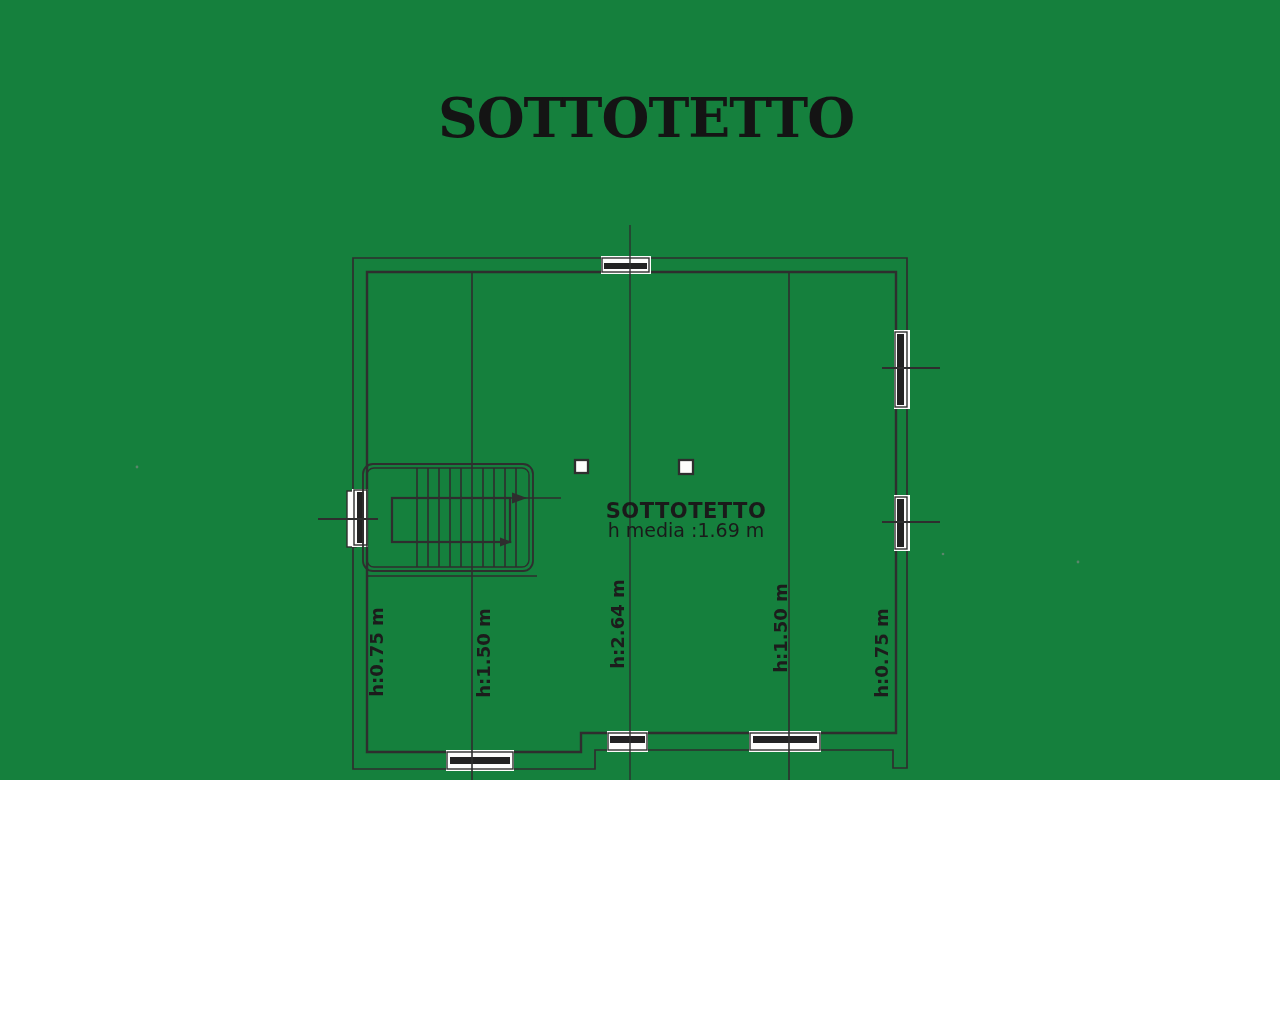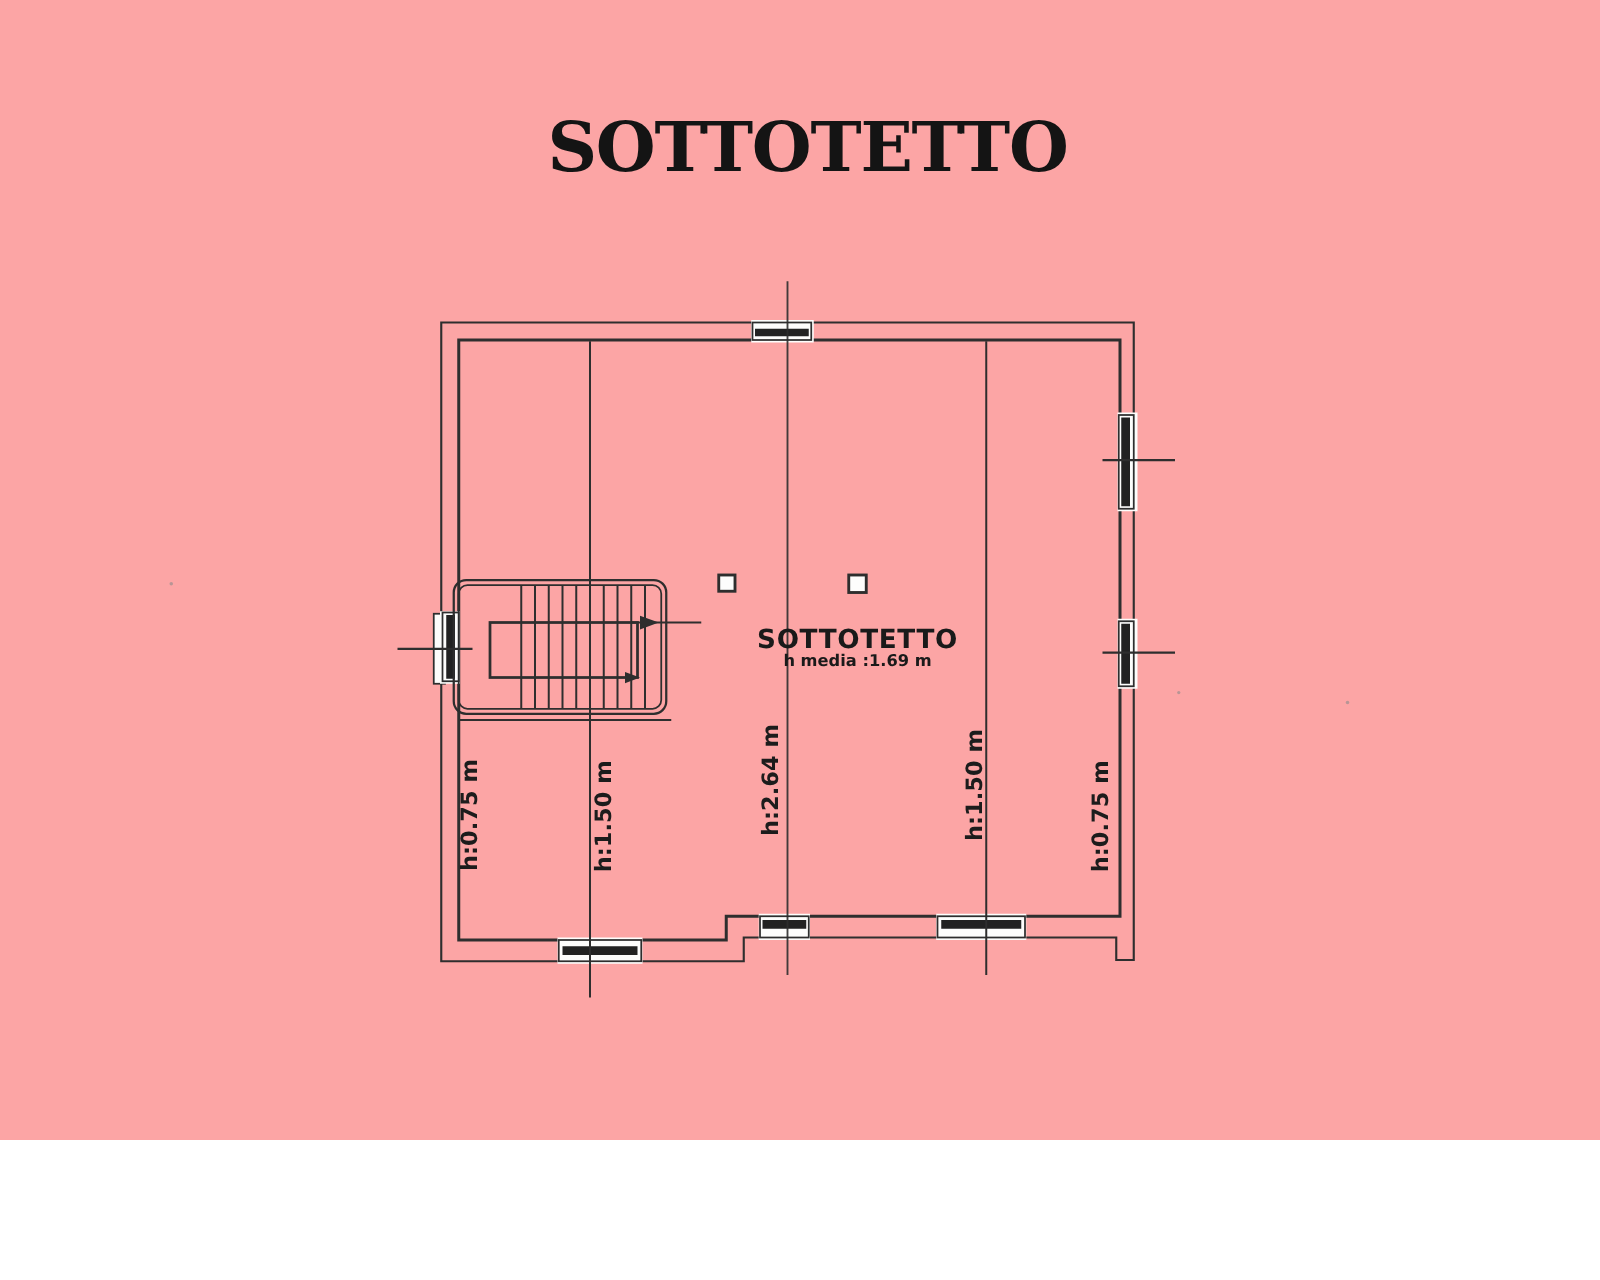--- a/index.html
+++ b/index.html
@@ -1,30 +1,30 @@
 <!DOCTYPE html>
 <html><head>
 <meta charset="utf-8">
 <style>
   html,body{margin:0;padding:0;}
   body{background:#ffffff;font-family:"DejaVu Sans", sans-serif;}
   .page{
-    position:relative;width:1280px;height:912px;background:#fca5a5;overflow:hidden;
+    position:relative;width:1280px;height:780px;background:#15803d;overflow:hidden;
   }
   .plan-svg{position:absolute;left:0;top:0;width:1280px;height:1024px;}
   .title{
     position:absolute;top:85px;left:0;width:1292px;text-align:center;
     font-family:"DejaVu Serif", serif;font-weight:bold;font-size:55px;
     letter-spacing:-1px;color:#141414;
   }
   .room-label{
     position:absolute;left:536px;top:502px;width:300px;text-align:center;color:#1a1a1a;
   }
   .room-label .room-name{font-weight:bold;font-size:21px;line-height:19px;letter-spacing:.5px;}
-  .room-label .room-h{font-weight:bold;font-size:13px;line-height:18px;}
+  .room-label .room-h{font-weight:normal;font-size:19px;line-height:18px;}
   .hlabel{
     position:absolute;white-space:nowrap;font-weight:bold;font-size:18px;color:#1c1c1c;
     transform:translate(-50%,-50%) rotate(-90deg);
   }
 </style>
 </head>
 <body>
 
 <div class="page">
 

